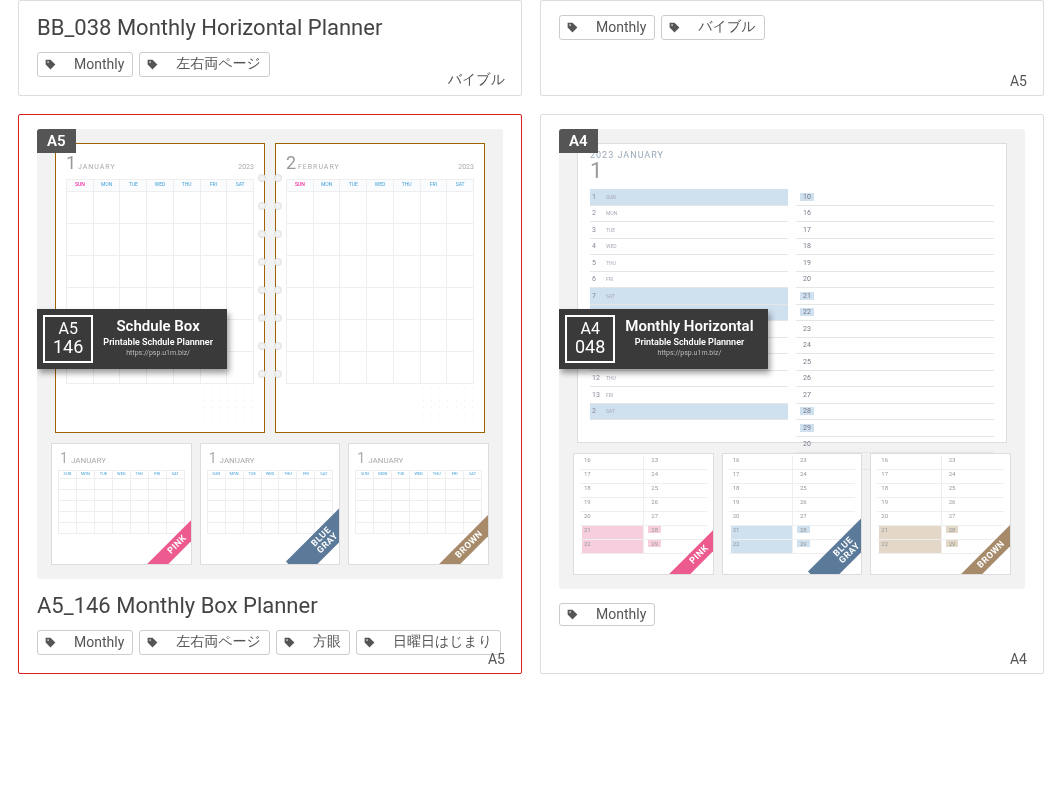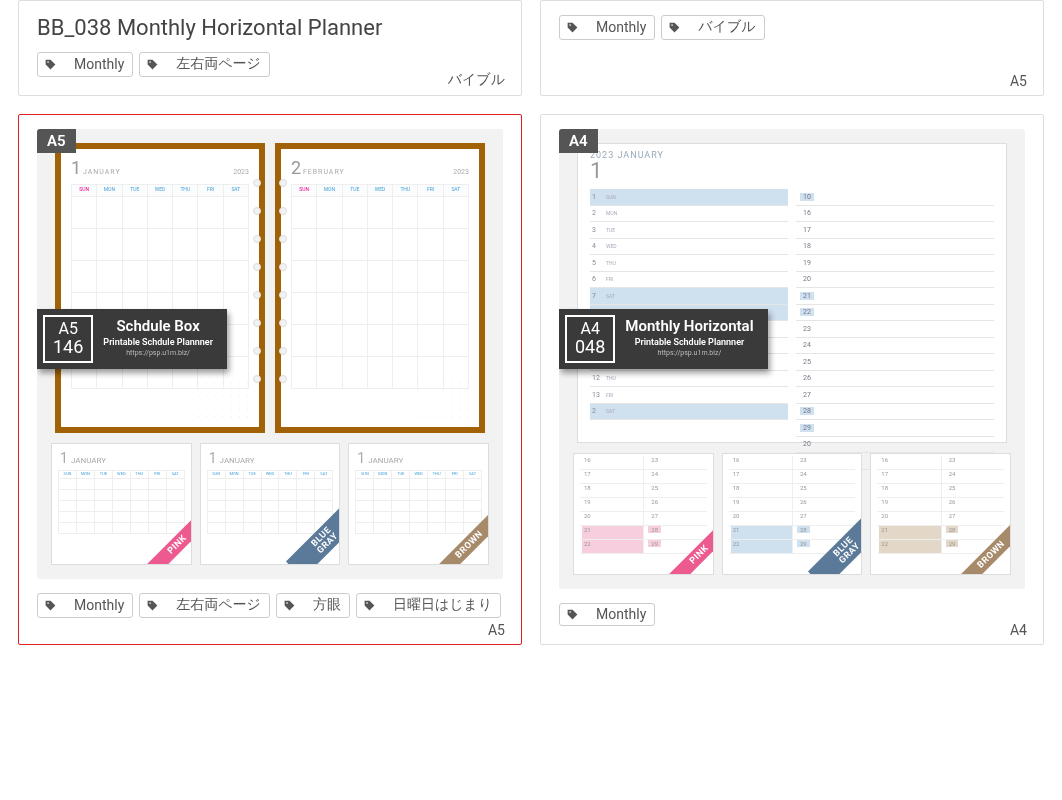--- a/index.html
+++ b/index.html
@@ -77,21 +77,21 @@
     padding: 3px 10px;
     z-index: 5;
   }
   .pages-row {
     display: flex;
     gap: 10px;
     justify-content: center;
   }
   .page {
     background: #fff;
-    border: 6px solid #a16207;
+    border: 1px solid #a16207;
     width: 210px;
     height: 290px;
     position: relative;
     padding: 8px 10px;
     font-size: 7px;
     color: #888;
   }
   .page-hdr { display:flex; justify-content:space-between; align-items:baseline; color:#999; margin-bottom:6px;}
   .page-hdr .mnum { font-size: 18px; font-weight:400; color:#999; }
   .page-hdr .mname { font-size: 7px; letter-spacing:1px; color:#aaa; }
@@ -678,20 +678,21 @@
               <div></div>
               <div></div>
               <div></div>
               <div></div>
             </div>
             <div class="corner-ribbon rb-brown">BROWN</div>
           </div>
         </div>
     </div>
 
+    <h3 class="card-title">A5_146 Monthly Box Planner</h3>
     <div class="tags">
       <span class="tag">
           <svg viewBox="0 0 16 16">
             <path d="M2 2h6l6 6-6 6-6-6V2zm3 2a1 1 0 100 2 1 1 0 000-2z"></path>
           </svg>
           <span>Monthly</span>
         </span>
       <span class="tag">
           <svg viewBox="0 0 16 16">
             <path d="M2 2h6l6 6-6 6-6-6V2zm3 2a1 1 0 100 2 1 1 0 000-2z"></path>

